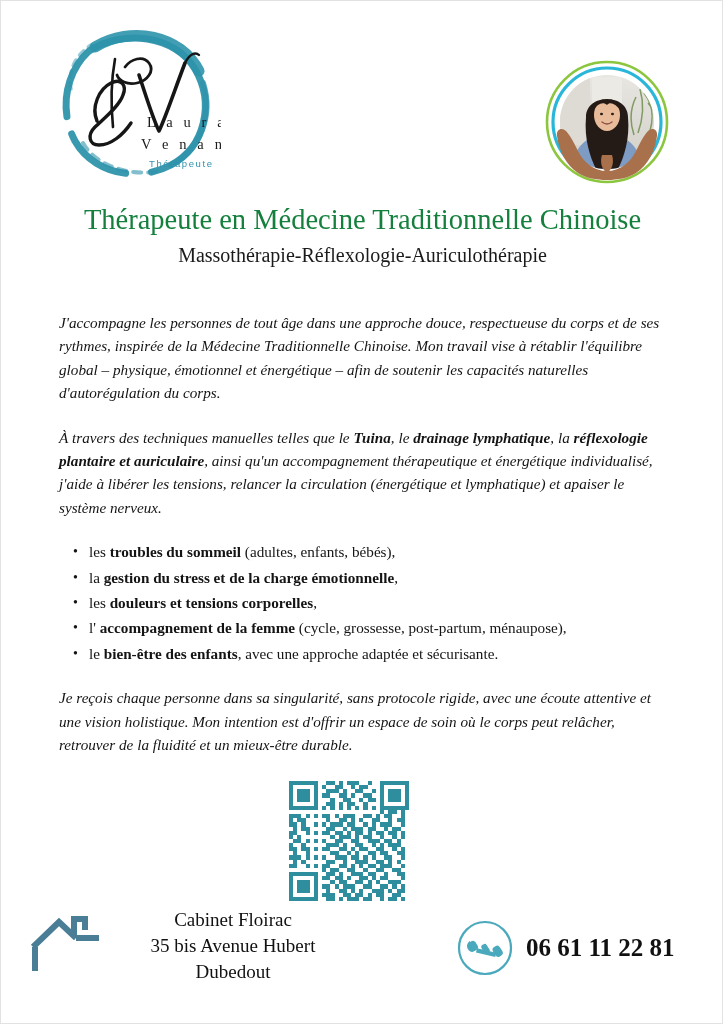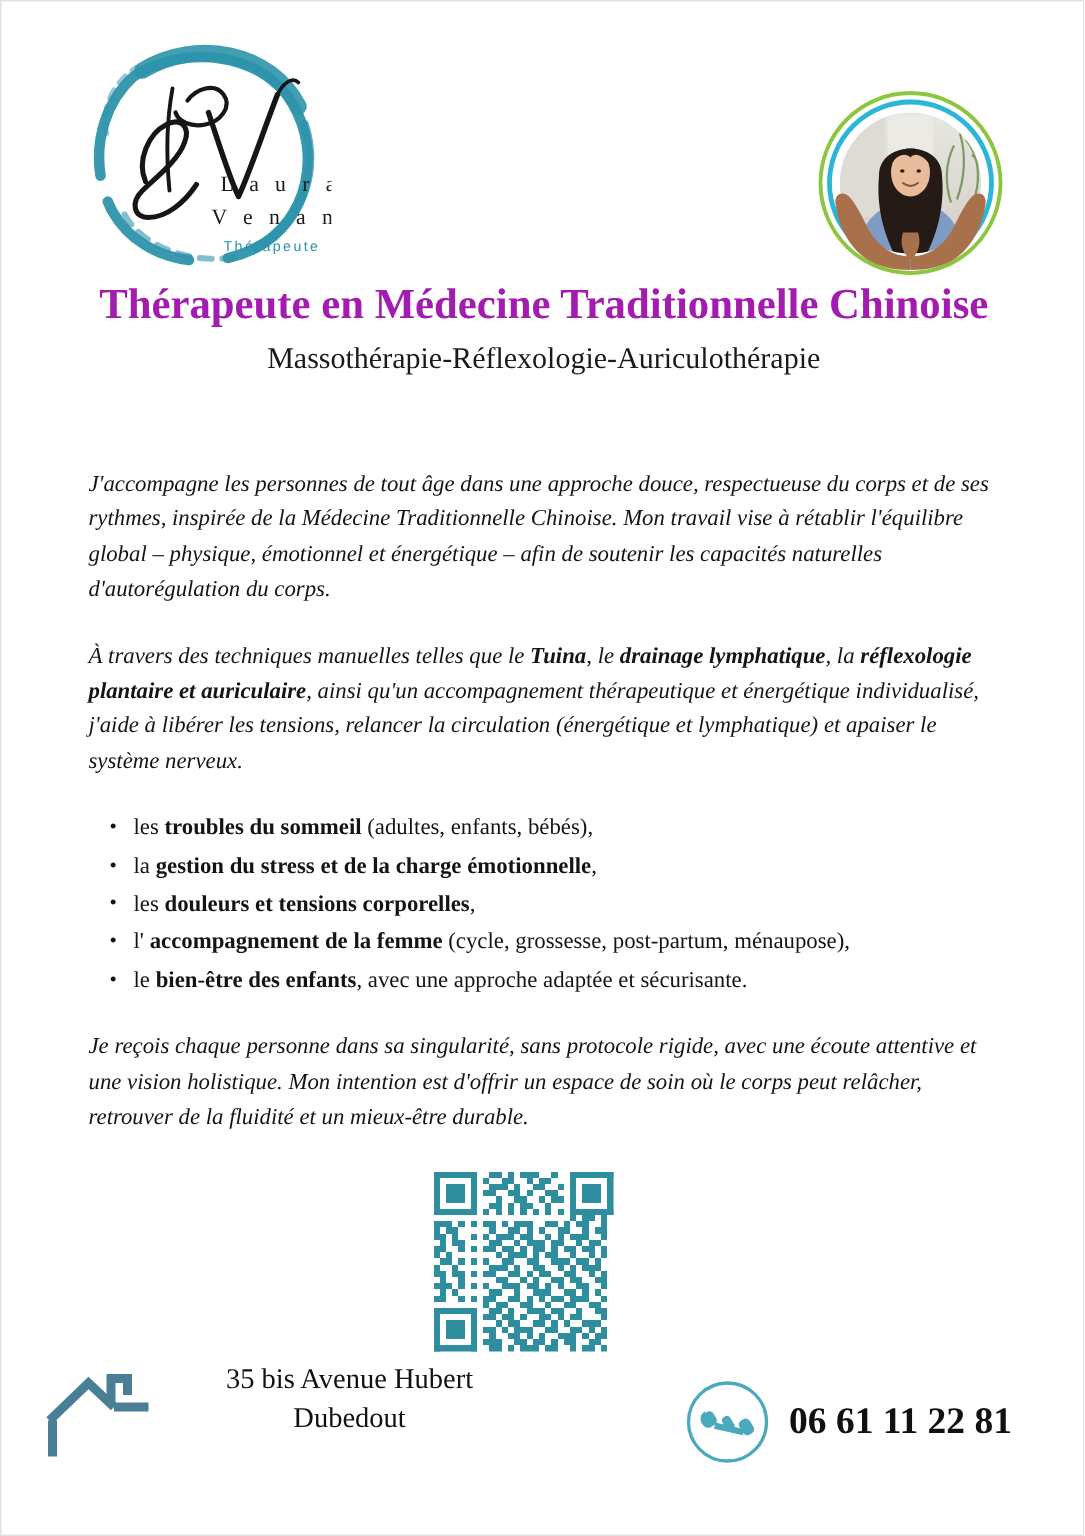--- a/index.html
+++ b/index.html
@@ -52,23 +52,23 @@
     font-size: 43px;
     line-height: 50px;
     font-weight: normal;
     letter-spacing: 0.3px;
     margin: 0;
     color: #111111;
   }
   .role-title {
     font-size: 28.5px;
     line-height: 38px;
-    font-weight: bold;
-    margin: 2px 0 0 0;
-    color: #a21caf;
+    font-weight: normal;
+    margin: 18px 0 0 0;
+    color: #15803d;
   }
   .specialties {
     font-size: 20px;
     line-height: 28px;
     margin: 2px 0 0 0;
     color: #1a1a1a;
   }
 
   
   .content {
@@ -530,20 +530,21 @@
       <svg viewBox="0 0 74 62" xmlns="http://www.w3.org/2000/svg" aria-hidden="true">
         <g fill="none" stroke="#4a7d96" stroke-width="6" stroke-linejoin="miter" stroke-linecap="butt">
           <path d="M4 34 L30 9 L47 25"></path>
           <path d="M47 25 L70 25"></path>
           <path d="M45 23 L45 6 L56 6 L56 17"></path>
           <path d="M6 34 L6 58"></path>
         </g>
       </svg>
     </div>
     <div class="address-text">
+      <span class="address-line">Cabinet Floirac</span>
       <span class="address-line">35 bis Avenue Hubert</span>
       <span class="address-line">Dubedout</span>
     </div>
   </div>
 
   <div class="footer-phone">
     <div class="phone-icon">
       <svg viewBox="0 0 58 58" xmlns="http://www.w3.org/2000/svg" aria-hidden="true">
         <circle cx="29" cy="29" r="26" fill="none" stroke="#4aa9bd" stroke-width="2.2"></circle>
         <g fill="#4aa9bd" transform="rotate(-32 29 29)">

